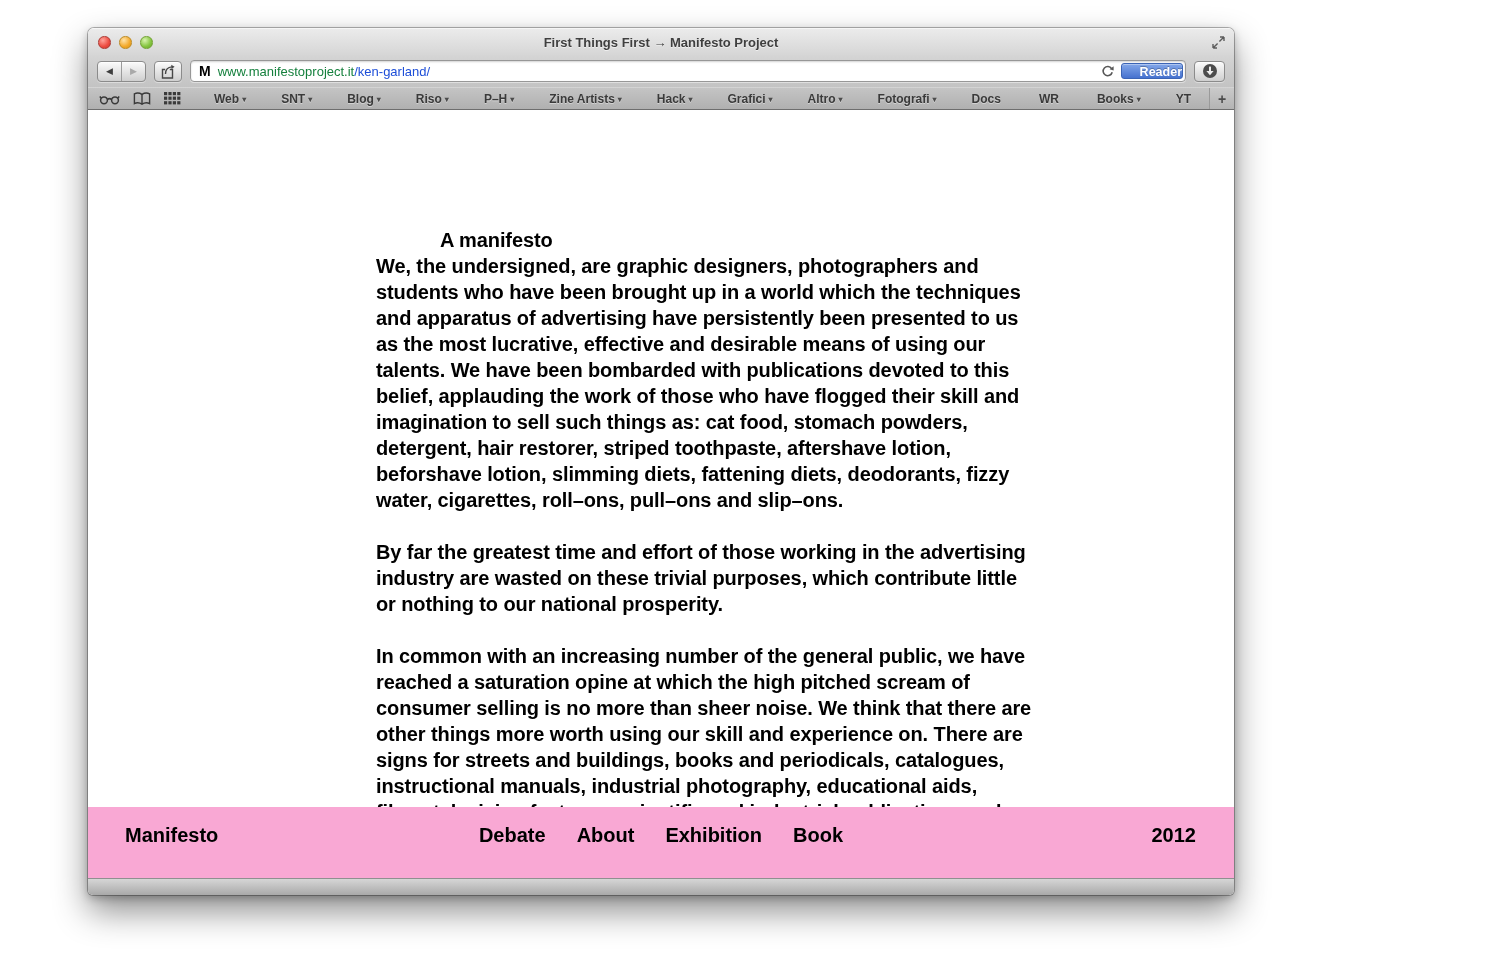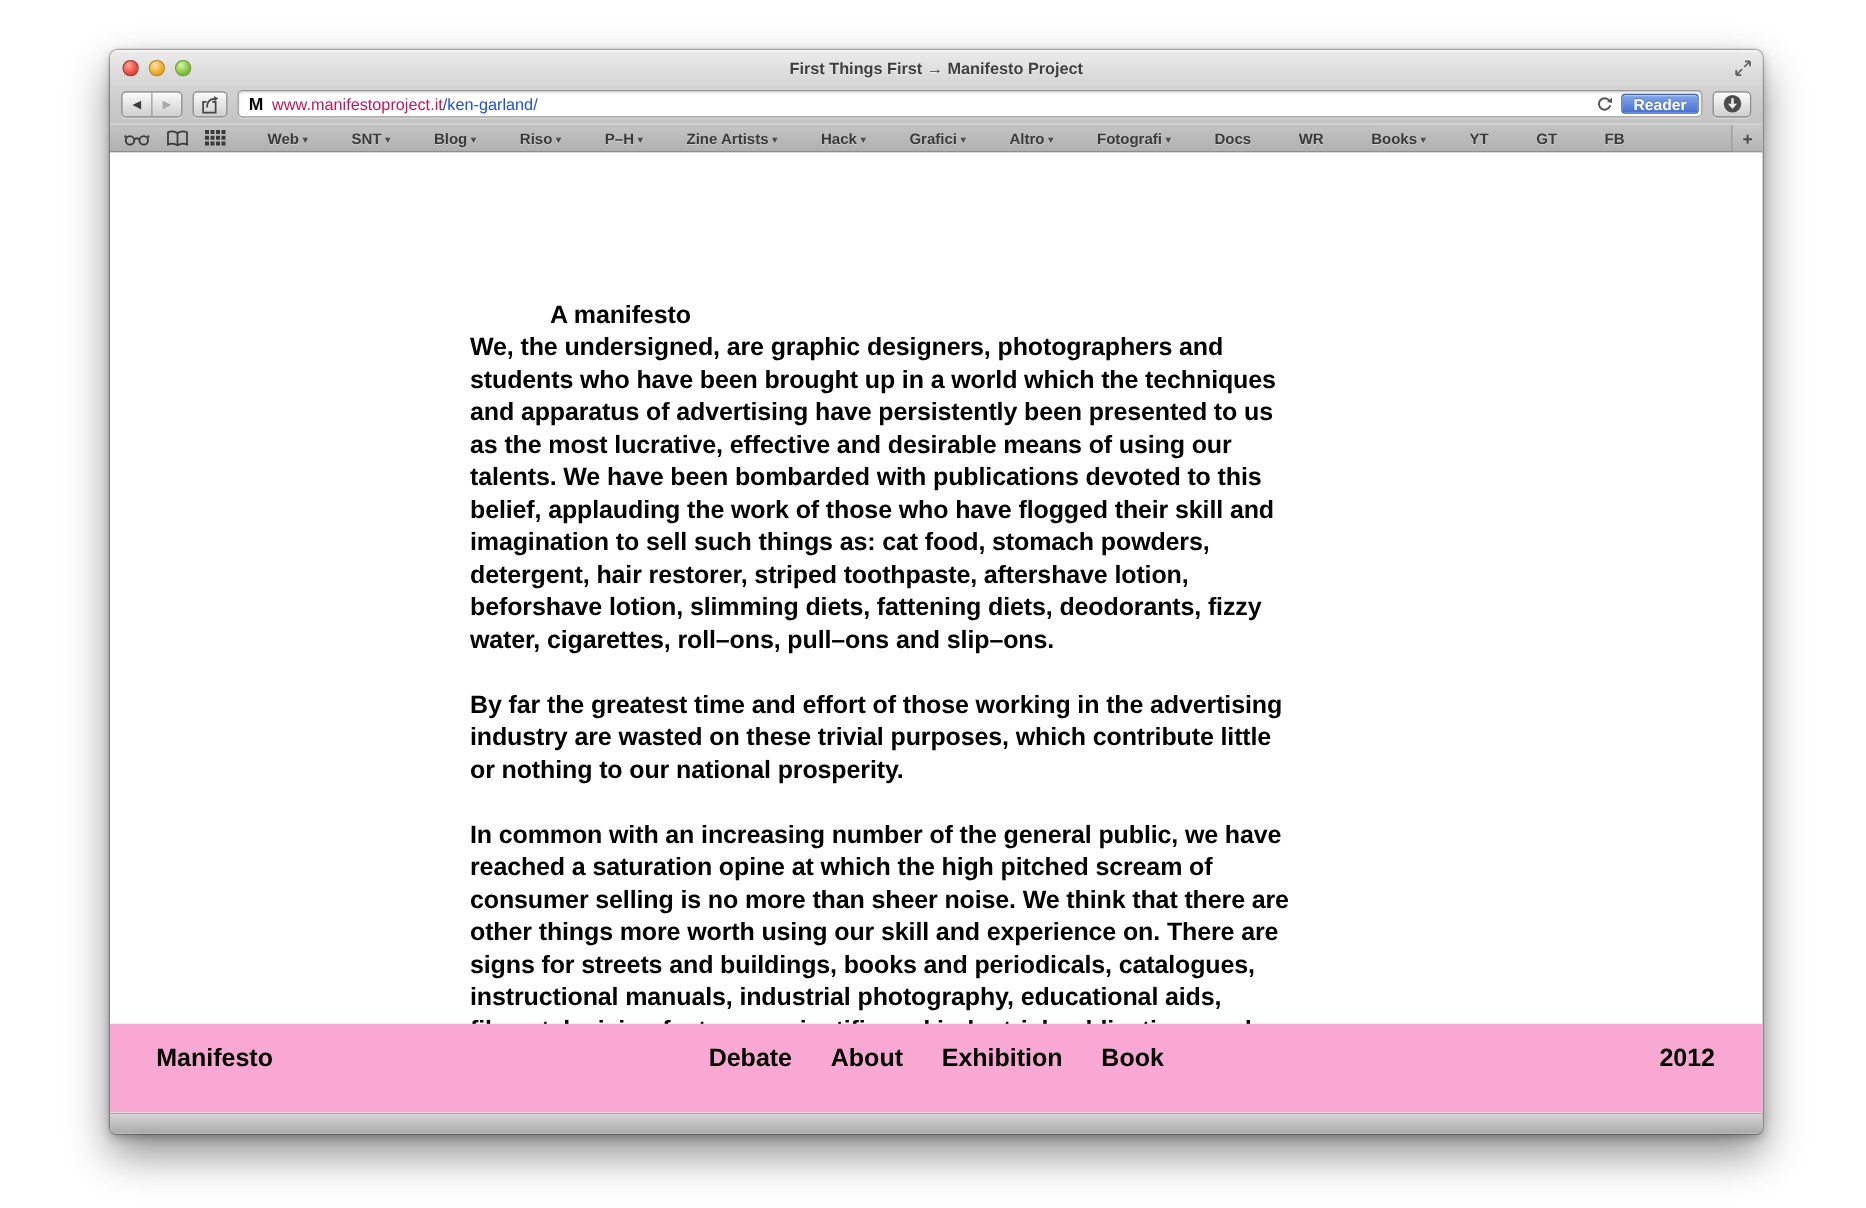--- a/index.html
+++ b/index.html
@@ -1,20 +1,20 @@
 <!DOCTYPE html>
 <html><head>
 <meta charset="utf-8">
 <style>
   * { margin:0; padding:0; box-sizing:border-box; }
   html,body { width:1493px; height:966px; background:#ffffff; overflow:hidden;
     font-family:"Liberation Sans", sans-serif; }
 
   .window {
-    position:absolute; left:88px; top:40px; width:1322px; height:867px;
+    position:absolute; left:88px; top:28px; width:1146px; height:867px;
     border-radius:6px 6px 5px 5px; overflow:hidden;
     box-shadow:0 0 0 1px rgba(0,0,0,0.28), 0 16px 34px rgba(0,0,0,0.45), 0 3px 8px rgba(0,0,0,0.25);
     display:flex; flex-direction:column;
     background:#fff;
   }
 
   
   .titlebar {
     position:relative; height:27px; flex:0 0 27px;
     background:linear-gradient(#ebebeb,#d6d6d6);
@@ -45,27 +45,27 @@
   .seg.fwd  { color:#a9a9a9; }
   .tool-btn { width:28px; height:21px; border:1px solid #8b8b8b; border-radius:4px;
     background:linear-gradient(#fbfbfb,#cfcfcf);
     box-shadow:inset 0 1px 0 rgba(255,255,255,0.8), 0 1px 0 rgba(255,255,255,0.4);
     display:flex; align-items:center; justify-content:center; }
   .urlfield { position:relative; flex:1; height:22px;
     background:#fff; border:1px solid #979797; border-radius:4px;
     box-shadow:inset 0 1px 2px rgba(0,0,0,0.18), 0 1px 0 rgba(255,255,255,0.45);
     display:flex; align-items:center; padding:0 80px 0 8px; font-size:13px; }
   .favicon { font-weight:bold; color:#000; margin-right:7px; font-size:14px; }
-  .url-host { color:#be185d; }
+  .url-host { color:#15803d; }
   .url-path { color:#1d4ed8; }
   .reload-btn { position:absolute; right:70px; top:3px; width:15px; height:15px; }
   .reader-btn { position:absolute; right:2px; top:2px; bottom:2px; width:62px;
     border-radius:3px; border:1px solid #3b64b5;
     background:linear-gradient(#83a7e9,#4672cf);
-    color:#fff; font-size:12.5px; font-weight:bold; text-align:center; line-height:16px;
+    color:#fff; font-size:12.5px; font-weight:bold; text-align:right; line-height:16px;
     text-shadow:0 -1px 0 rgba(0,0,0,0.25); box-shadow:inset 0 1px 0 rgba(255,255,255,0.35); }
   .dl-btn { width:31px; height:21px; border:1px solid #8b8b8b; border-radius:4px;
     background:linear-gradient(#fbfbfb,#cfcfcf);
     box-shadow:inset 0 1px 0 rgba(255,255,255,0.8), 0 1px 0 rgba(255,255,255,0.4);
     display:flex; align-items:center; justify-content:center; }
 
   
   .bookmarks {
     position:relative; height:23px; flex:0 0 23px;
     background:linear-gradient(#c4c4c4,#b0b0b0);

